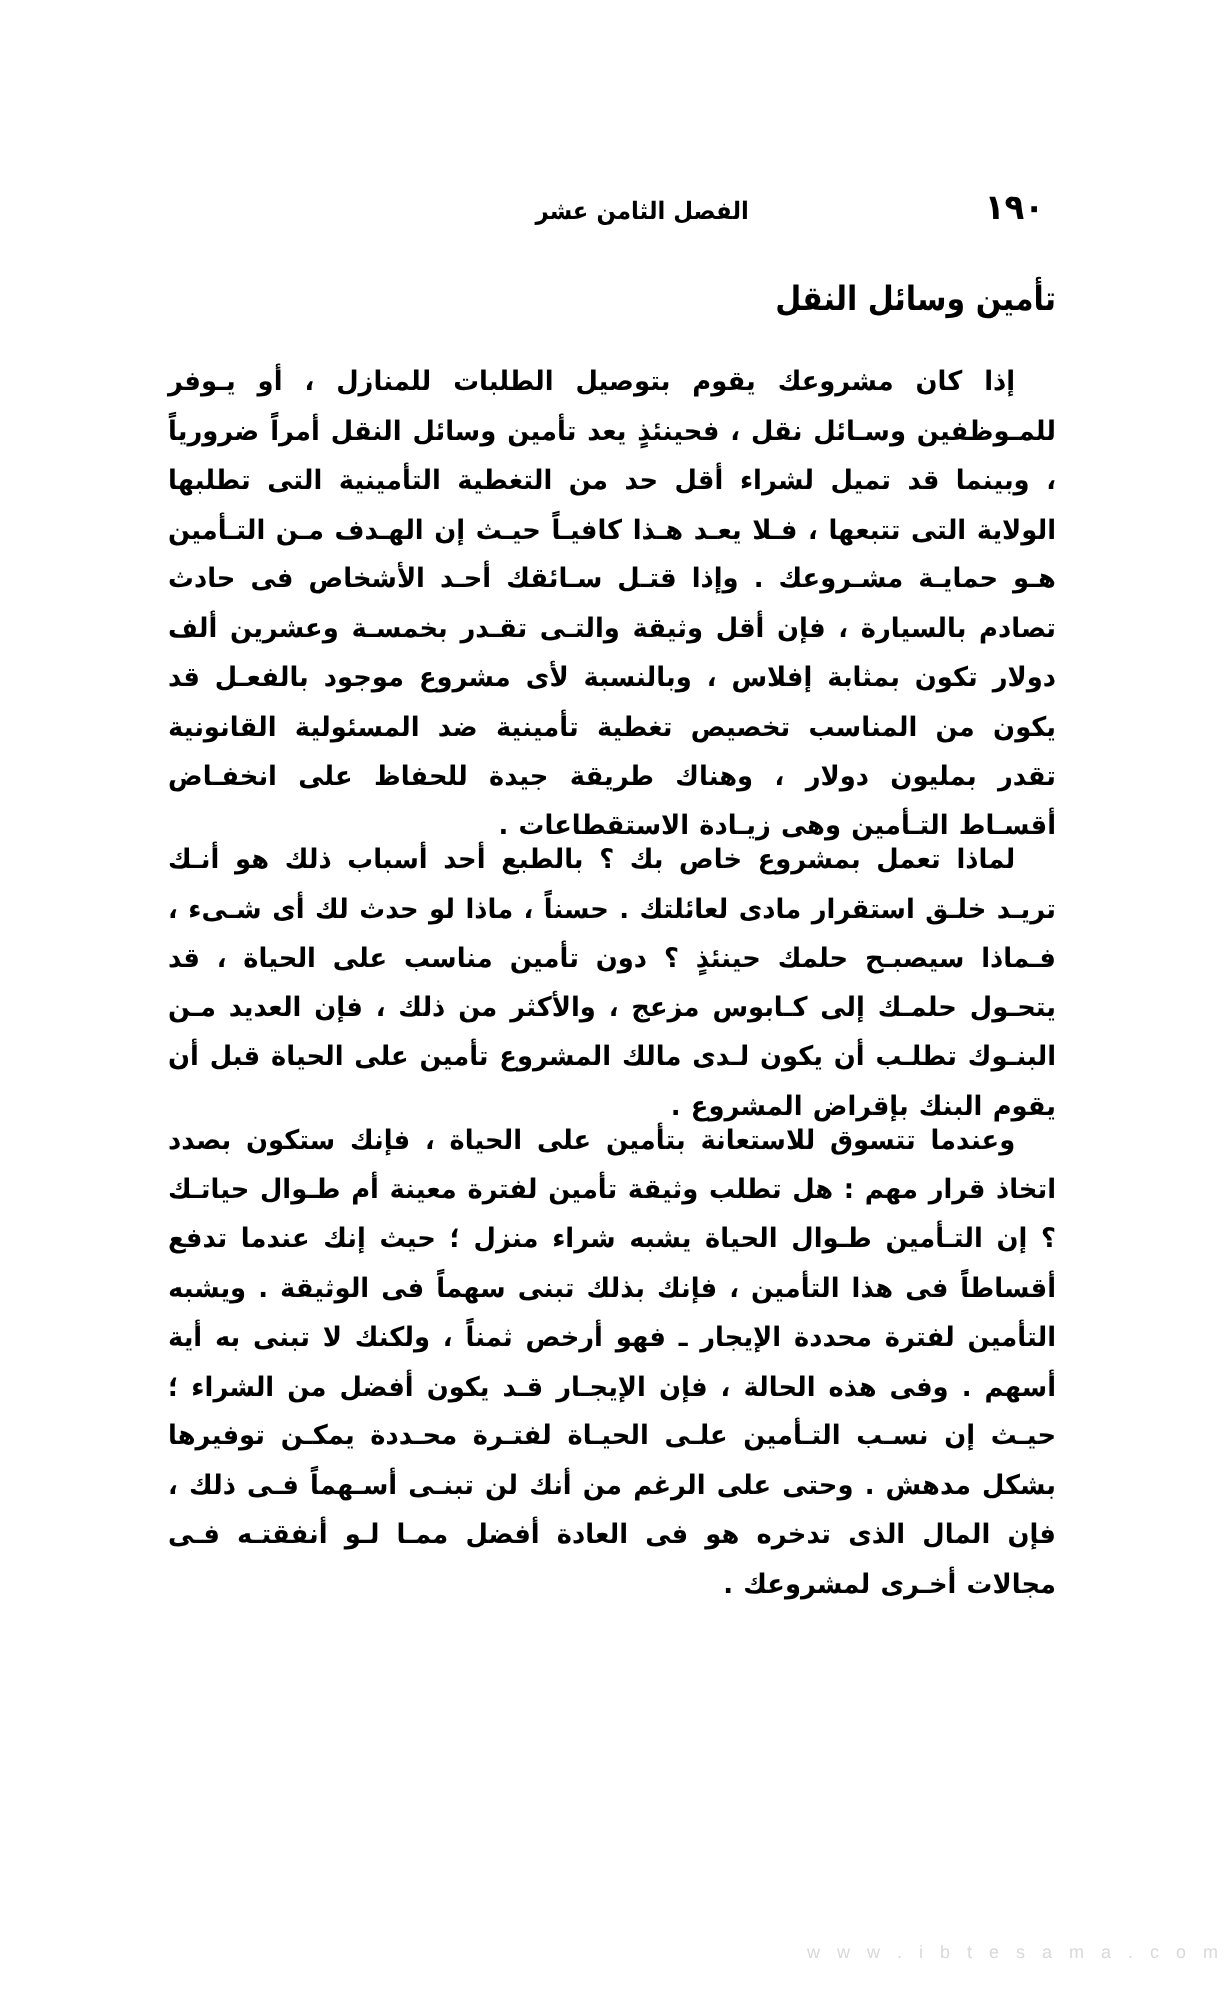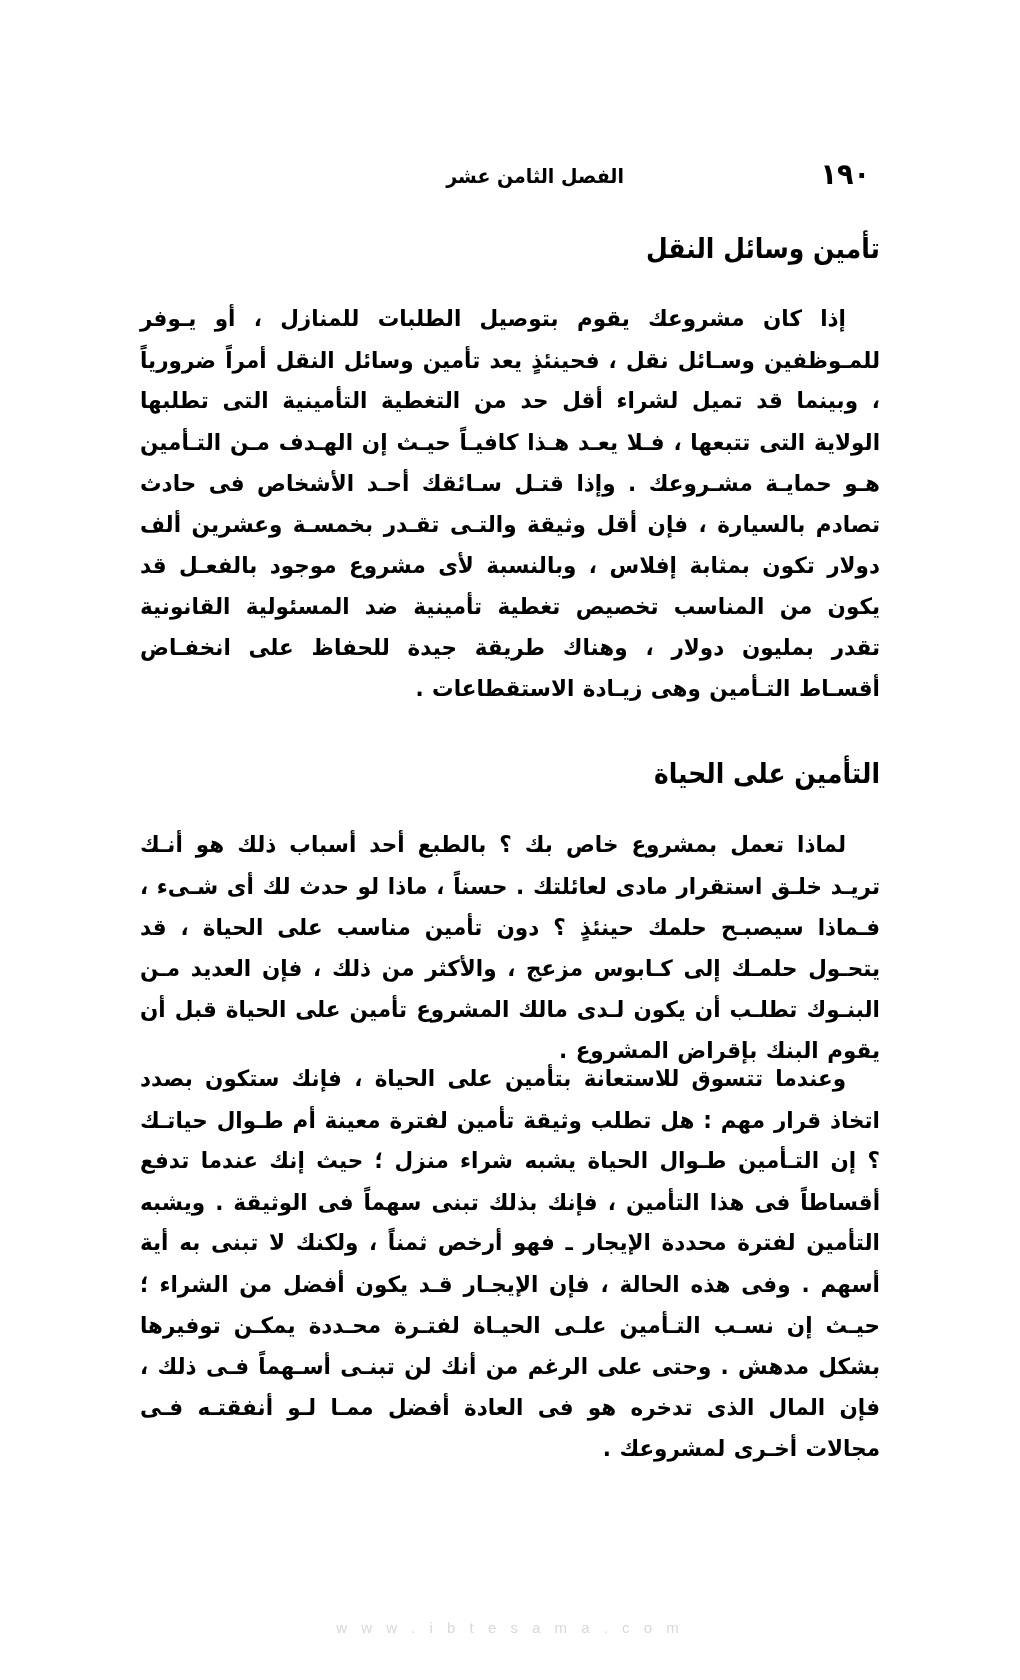--- a/index.html
+++ b/index.html
@@ -97,21 +97,20 @@
   p.para + p.para {
     margin-top: 0;
   }
 
   
   .watermark {
     position: absolute;
     bottom: 44px;
     left: 0;
     right: 0;
-    text-align: center;
     font-family: "Liberation Sans", sans-serif;
     font-size: 15px;
     letter-spacing: 5px;
     color: #d9d9d9;
     user-select: none;
   }
 </style>
 </head>
 <body>
 
@@ -122,23 +121,20 @@
     <span class="chapter-label">الفصل الثامن عشر</span>
   </div>
 
   <div class="column">
 
     <div class="heading-block-1">
       <h2 class="section-heading">تأمين وسائل النقل</h2>
     </div>
     <p class="para indent">إذا كان مشروعك يقوم بتوصيل الطلبات للمنازل ، أو يـوفر للمـوظفين وسـائل نقل ، فحينئذٍ يعد تأمين وسائل النقل أمراً ضرورياً ، وبينما قد تميل لشراء أقل حد من التغطية التأمينية التى تطلبها الولاية التى تتبعها ، فـلا يعـد هـذا كافيـاً حيـث إن الهـدف مـن التـأمين هـو حمايـة مشـروعك . وإذا قتـل سـائقك أحـد الأشخاص فى حادث تصادم بالسيارة ، فإن أقل وثيقة والتـى تقـدر بخمسـة وعشرين ألف دولار تكون بمثابة إفلاس ، وبالنسبة لأى مشروع موجود بالفعـل قد يكون من المناسب تخصيص تغطية تأمينية ضد المسئولية القانونية تقدر بمليون دولار ، وهناك طريقة جيدة للحفاظ على انخفـاض أقسـاط التـأمين وهى زيـادة الاستقطاعات .</p>
 
-    <div class="heading-block-2">
-      <h2 class="section-heading">التأمين على الحياة</h2>
-    </div>
     <p class="para indent">لماذا تعمل بمشروع خاص بك ؟ بالطبع أحد أسباب ذلك هو أنـك تريـد خلـق استقرار مادى لعائلتك . حسناً ، ماذا لو حدث لك أى شـىء ، فـماذا سيصبـح حلمك حينئذٍ ؟ دون تأمين مناسب على الحياة ، قد يتحـول حلمـك إلى كـابوس مزعج ، والأكثر من ذلك ، فإن العديد مـن البنـوك تطلـب أن يكون لـدى مالك المشروع تأمين على الحياة قبل أن يقوم البنك بإقراض المشروع .</p>
     <p class="para indent">وعندما تتسوق للاستعانة بتأمين على الحياة ، فإنك ستكون بصدد اتخاذ قرار مهم : هل تطلب وثيقة تأمين لفترة معينة أم طـوال حياتـك ؟ إن التـأمين طـوال الحياة يشبه شراء منزل ؛ حيث إنك عندما تدفع أقساطاً فى هذا التأمين ، فإنك بذلك تبنى سهماً فى الوثيقة . ويشبه التأمين لفترة محددة الإيجار ـ فهو أرخص ثمناً ، ولكنك لا تبنى به أية أسهم . وفى هذه الحالة ، فإن الإيجـار قـد يكون أفضل من الشراء ؛ حيـث إن نسـب التـأمين علـى الحيـاة لفتـرة محـددة يمكـن توفيرها بشكل مدهش . وحتى على الرغم من أنك لن تبنـى أسـهماً فـى ذلك ، فإن المال الذى تدخره هو فى العادة أفضل ممـا لـو أنفقتـه فـى مجالات أخـرى لمشروعك .</p>
 
   </div>
 
   <div class="watermark">w w w . i b t e s a m a . c o m</div>
 
 </div>
 
 </body></html>

